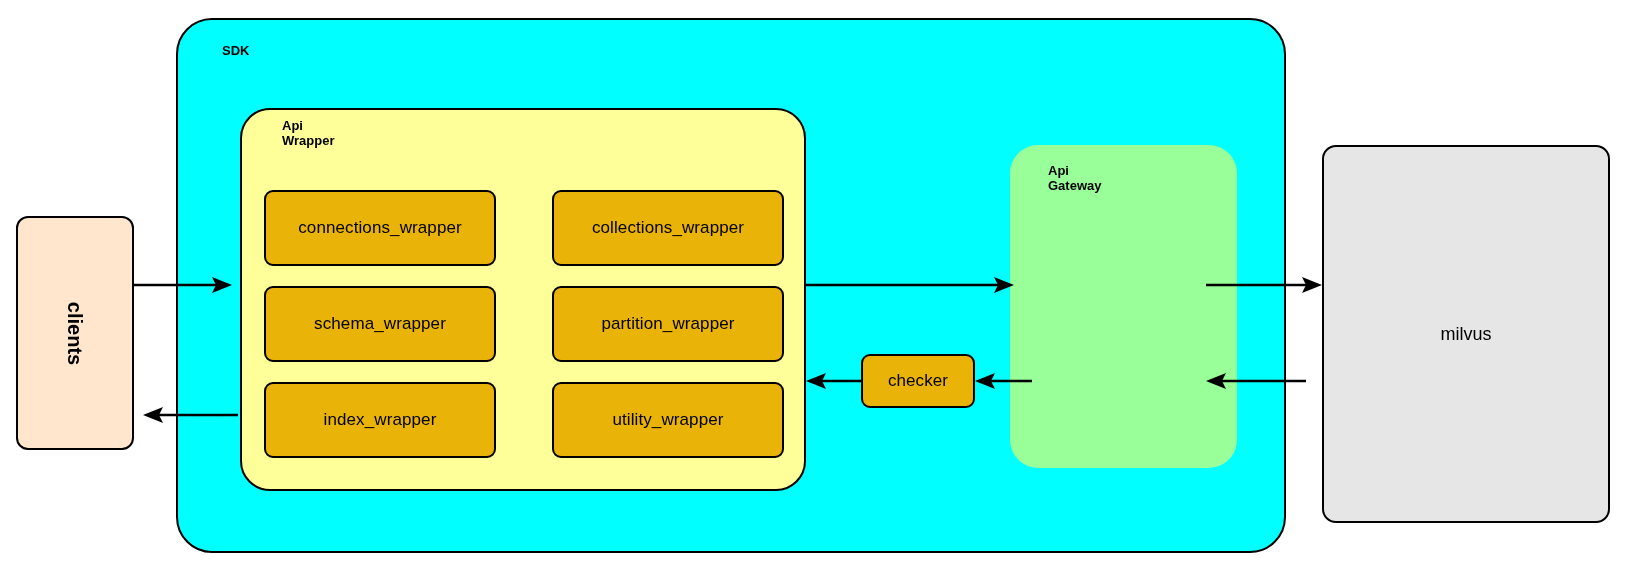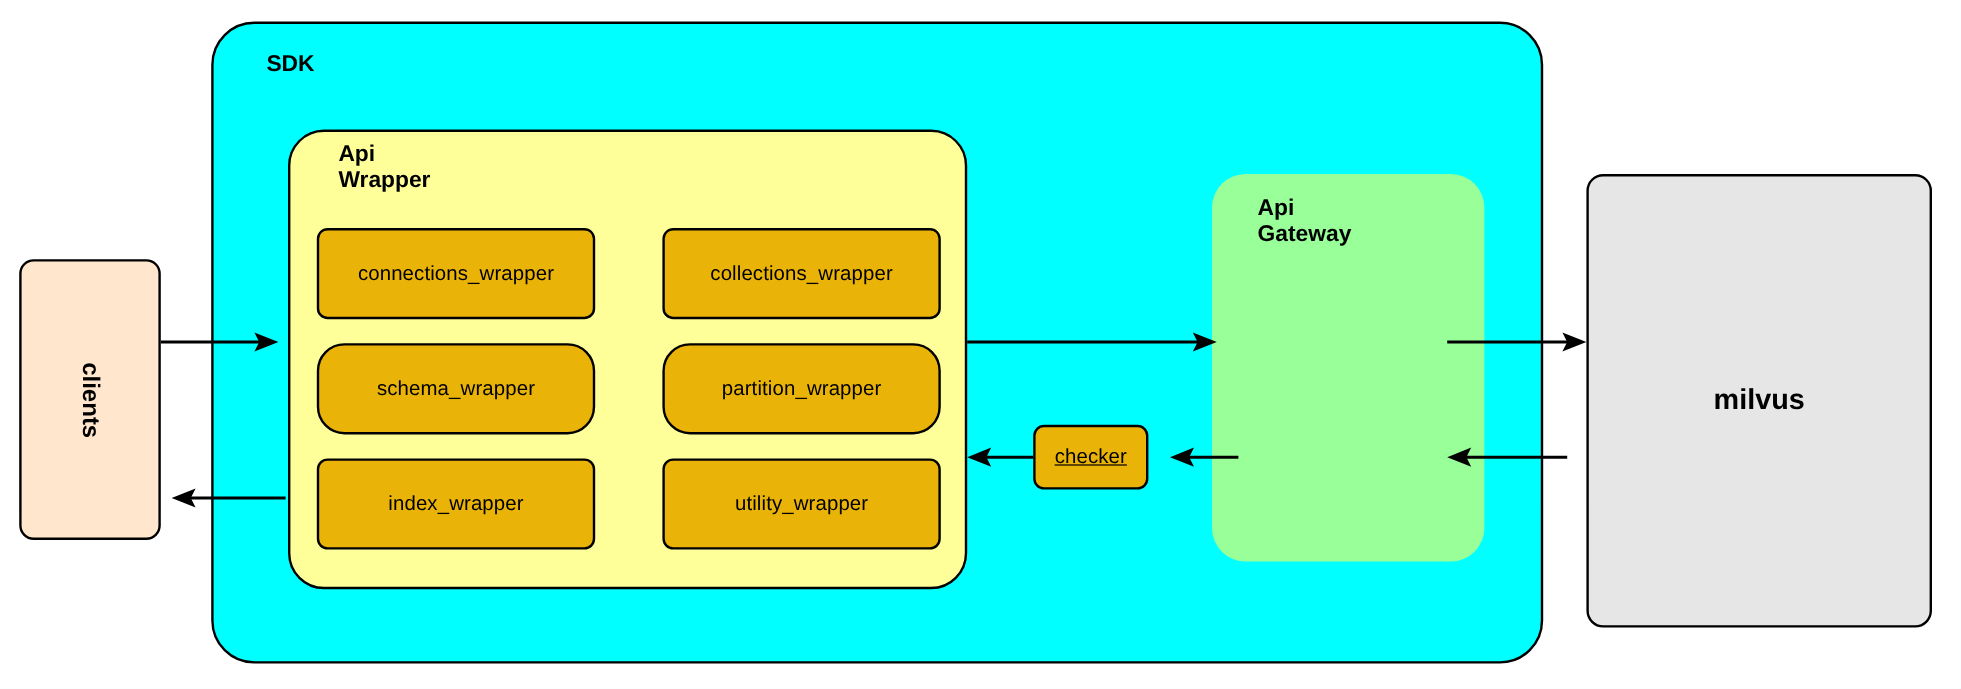--- a/index.html
+++ b/index.html
@@ -32,21 +32,21 @@
 
   
   .group {
     border-radius: 34px;
     align-items: flex-start;
     justify-content: flex-start;
   }
 
   .group-label {
     font-weight: bold;
-    font-size: 19px;
+    font-size: 13px;
     line-height: 1.18;
     color: #000000;
     white-space: pre-line;
     text-align: left;
   }
 
   
   .leaf {
     background: #eab308;
     border-radius: 9px;
@@ -103,35 +103,35 @@
     margin-top: 18px;
   }
 
   #milvus-box {
     left: 1322px; top: 145px;
     width: 288px; height: 378px;
     background: #e6e6e6;
     border-radius: 14px;
   }
   #milvus-label {
-    font-weight: bold;
-    font-size: 24px;
+    font-weight: normal;
+    font-size: 18px;
   }
 
   
   .wrap-leaf { width: 232px; height: 76px; }
   .col-a { left: 264px; }
   .col-b { left: 552px; text-align: center; }
   .row-1 { top: 190px; }
-  .row-2 { top: 286px; border-radius: 23px; }
+  .row-2 { top: 286px; }
   .row-3 { top: 382px; }
 
   #api-request-box  { left: 1032px; top: 250px; width: 174px; height: 64px; }
   #api-response-box { left: 1032px; top: 350px; width: 174px; height: 64px; }
-  #checker-box      { left: 861px;  top: 354px; width: 96px; height: 54px; text-decoration: underline; }
+  #checker-box      { left: 861px;  top: 354px; width: 114px; height: 54px; }
 
   
   #arrows {
     position: absolute;
     left: 0; top: 0;
     width: 1634px; height: 574px;
     pointer-events: none;
   }
   .arrow-line {
     stroke: #000000;

